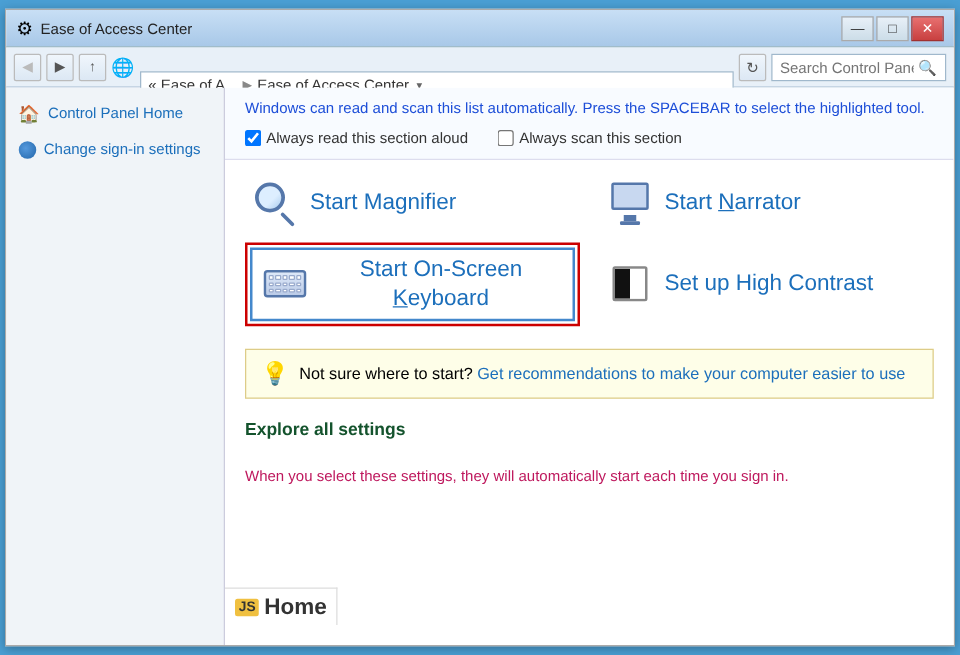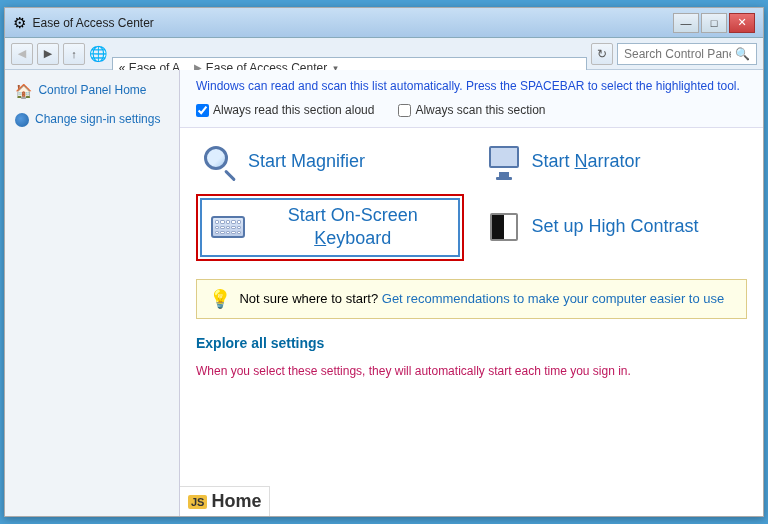--- a/index.html
+++ b/index.html
@@ -54,30 +54,30 @@
     .action-label { font-size: 18px; color: #1c6fbb; line-height: 1.3; text-decoration: none; text-align: center; }
     .action-label u { text-decoration: underline; }
 
     
     .tips-section { margin: 8px 16px; background: #fefee8; border: 1px solid #ddcc88; padding: 8px 12px; display: flex; align-items: center; gap: 8px; }
     .bulb-icon { color: #cc9900; font-size: 18px; flex-shrink: 0; }
     .tips-link { color: #1c6fbb; text-decoration: none; cursor: pointer; }
 
     
     .explore-section { padding: 8px 16px 12px; }
-    .explore-title { font-size: 14px; color: #0369a1; font-weight: bold; margin-bottom: 12px; cursor: pointer; }
+    .explore-title { font-size: 14px; color: #14532d; font-weight: bold; margin-bottom: 22px; cursor: pointer; }
     .explore-text { font-size: 12px; color: #be185d; line-height: 1.4; }
 
     
     .content-pane::-webkit-scrollbar { width: 12px; }
     .content-pane::-webkit-scrollbar-track { background: #e8e8e8; }
     .content-pane::-webkit-scrollbar-thumb { background: #b0b8c0; border: 2px solid #e8e8e8; border-radius: 2px; }
 
     
-    .watermark { position: absolute; bottom: 0; left: 0; background: rgba(255,255,255,0.9); padding: 4px 8px; display: flex; align-items: center; gap: 4px; font-size: 18px; font-weight: bold; color: #333; border-top: 1px solid #ddd; border-right: 1px solid #ddd; }
+    .watermark { position: absolute; bottom: 16px; left: 0; background: rgba(255,255,255,0.9); padding: 4px 8px; display: flex; align-items: center; gap: 4px; font-size: 18px; font-weight: bold; color: #333; border-top: 1px solid #ddd; border-right: 1px solid #ddd; }
     .js-badge { background: #f0c040; color: #333; font-size: 11px; font-weight: bold; padding: 1px 3px; border-radius: 2px; }
 
     
     .monitor-wrap { position: relative; width: 36px; height: 36px; }
     .monitor-body { width: 30px; height: 22px; border: 2px solid #5577aa; background: #c8d8f0; border-radius: 2px; position: absolute; top: 2px; left: 3px; }
     .monitor-stand { width: 10px; height: 5px; background: #5577aa; position: absolute; bottom: 3px; left: 13px; }
     .monitor-base { width: 16px; height: 3px; background: #5577aa; border-radius: 1px; position: absolute; bottom: 0; left: 10px; }
 
     
     .mag-wrap { position: relative; width: 36px; height: 36px; }

